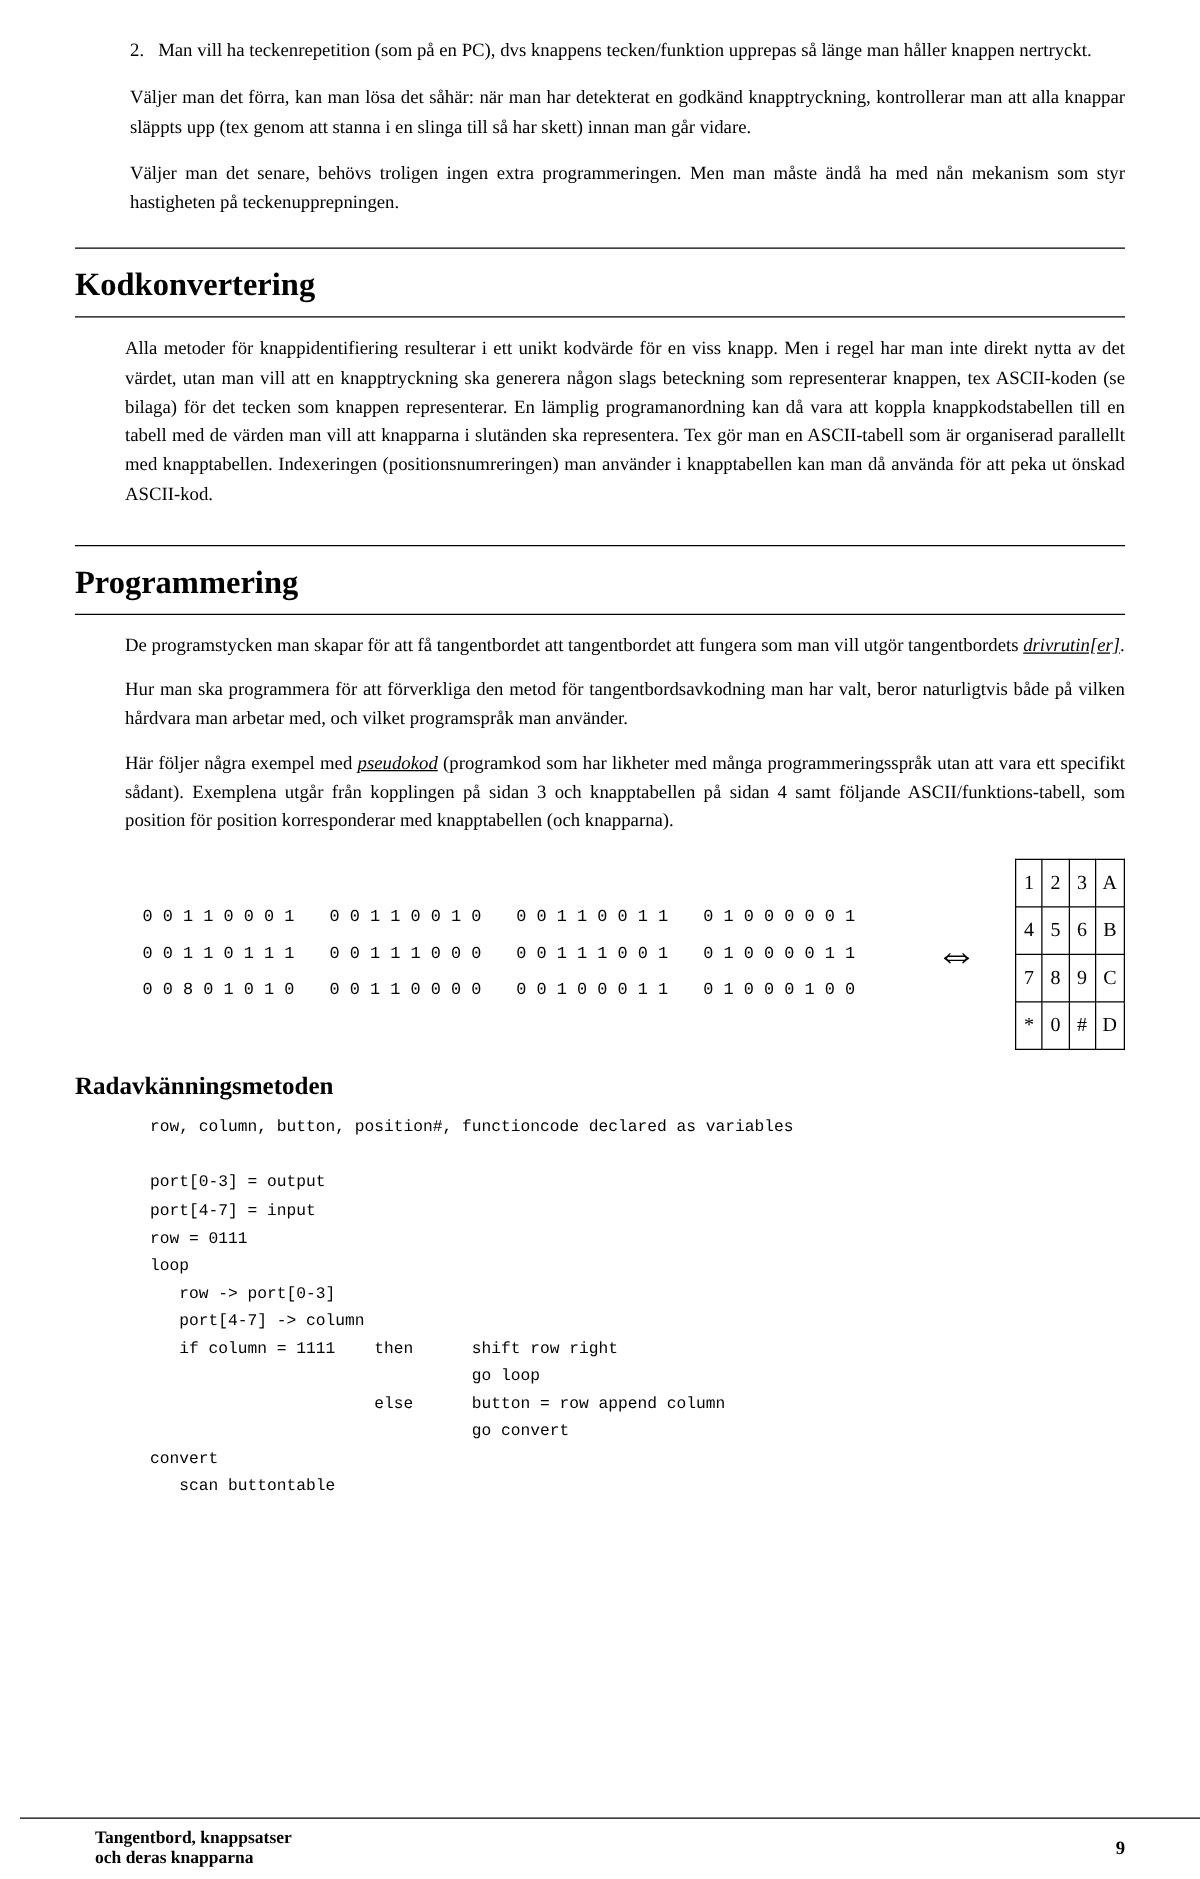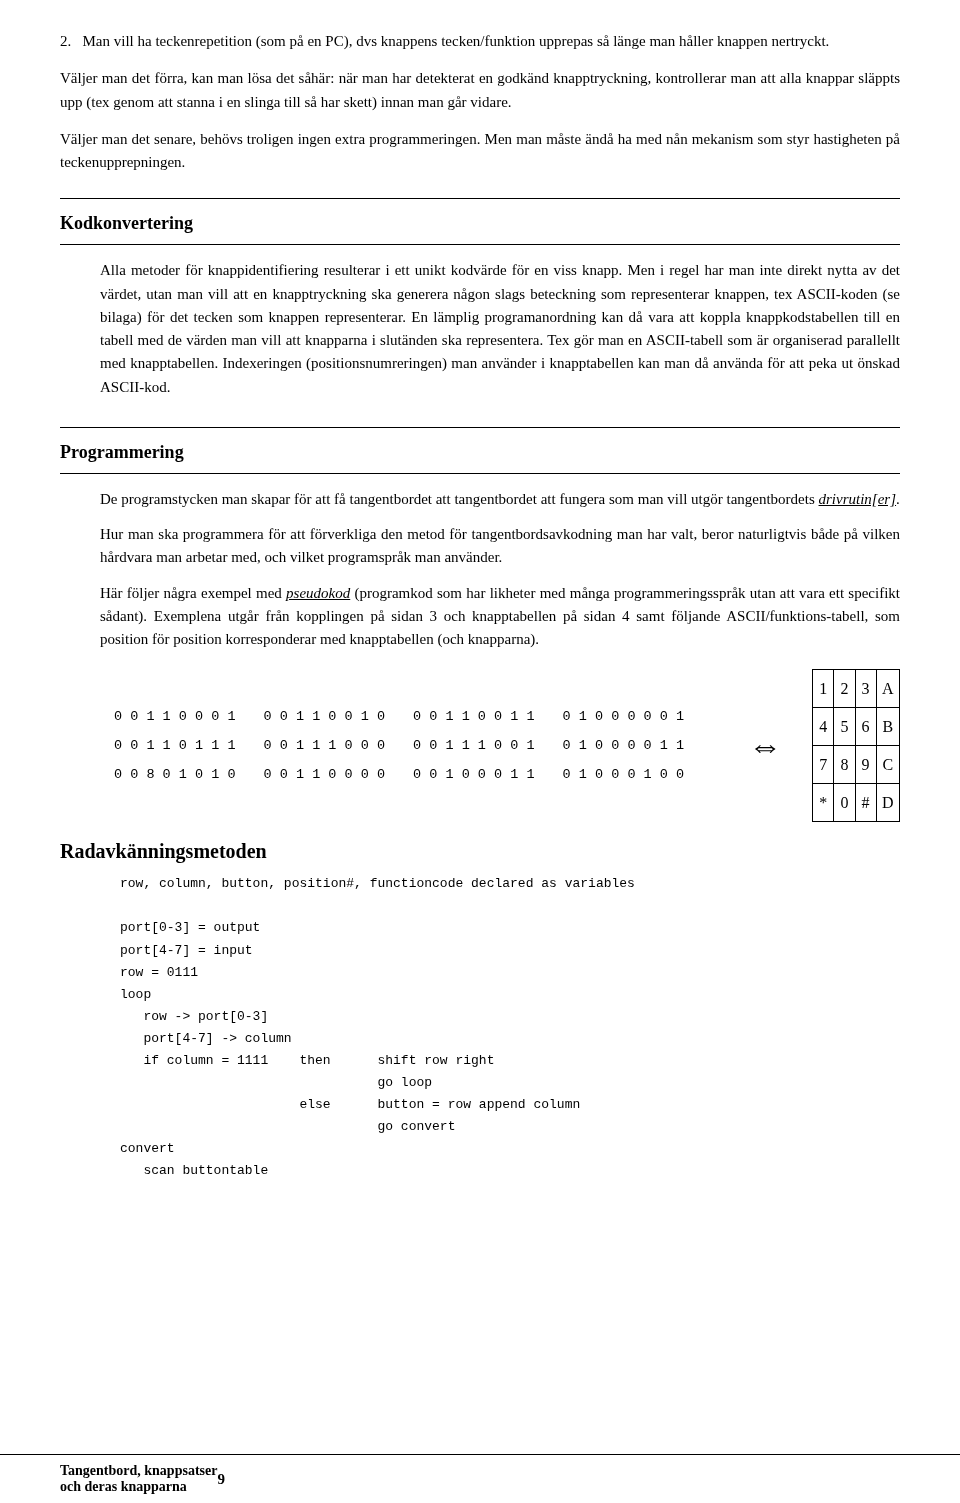--- a/index.html
+++ b/index.html
@@ -21,24 +21,25 @@
     }
 
     .intro-section {
       margin-bottom: 24px;
     }
 
     .intro-para {
       margin-bottom: 14px;
       line-height: 1.55;
       text-align: justify;
+      margin-left: 44px;
     }
 
     .section-heading {
-      font-size: 18px;
+      font-size: 26px;
       font-weight: bold;
       margin-bottom: 10px;
       margin-top: 8px;
     }
 
     hr.section-divider {
       border: none;
       border-top: 1px solid #000;
       margin-bottom: 14px;
     }
@@ -112,24 +113,25 @@
       font-size: 13px;
       margin-left: 60px;
       margin-top: 10px;
       line-height: 1.7;
       white-space: pre;
     }
 
     .footer {
       position: absolute;
       bottom: 0;
-      left: 0;
+      left: 16px;
       right: 0;
       border-top: 1.5px solid #000;
       display: flex;
+      justify-content: space-between;
       align-items: center;
       padding: 8px 60px;
       font-size: 14px;
     }
 
     .footer-left {
       font-weight: bold;
       font-size: 14px;
     }
 

